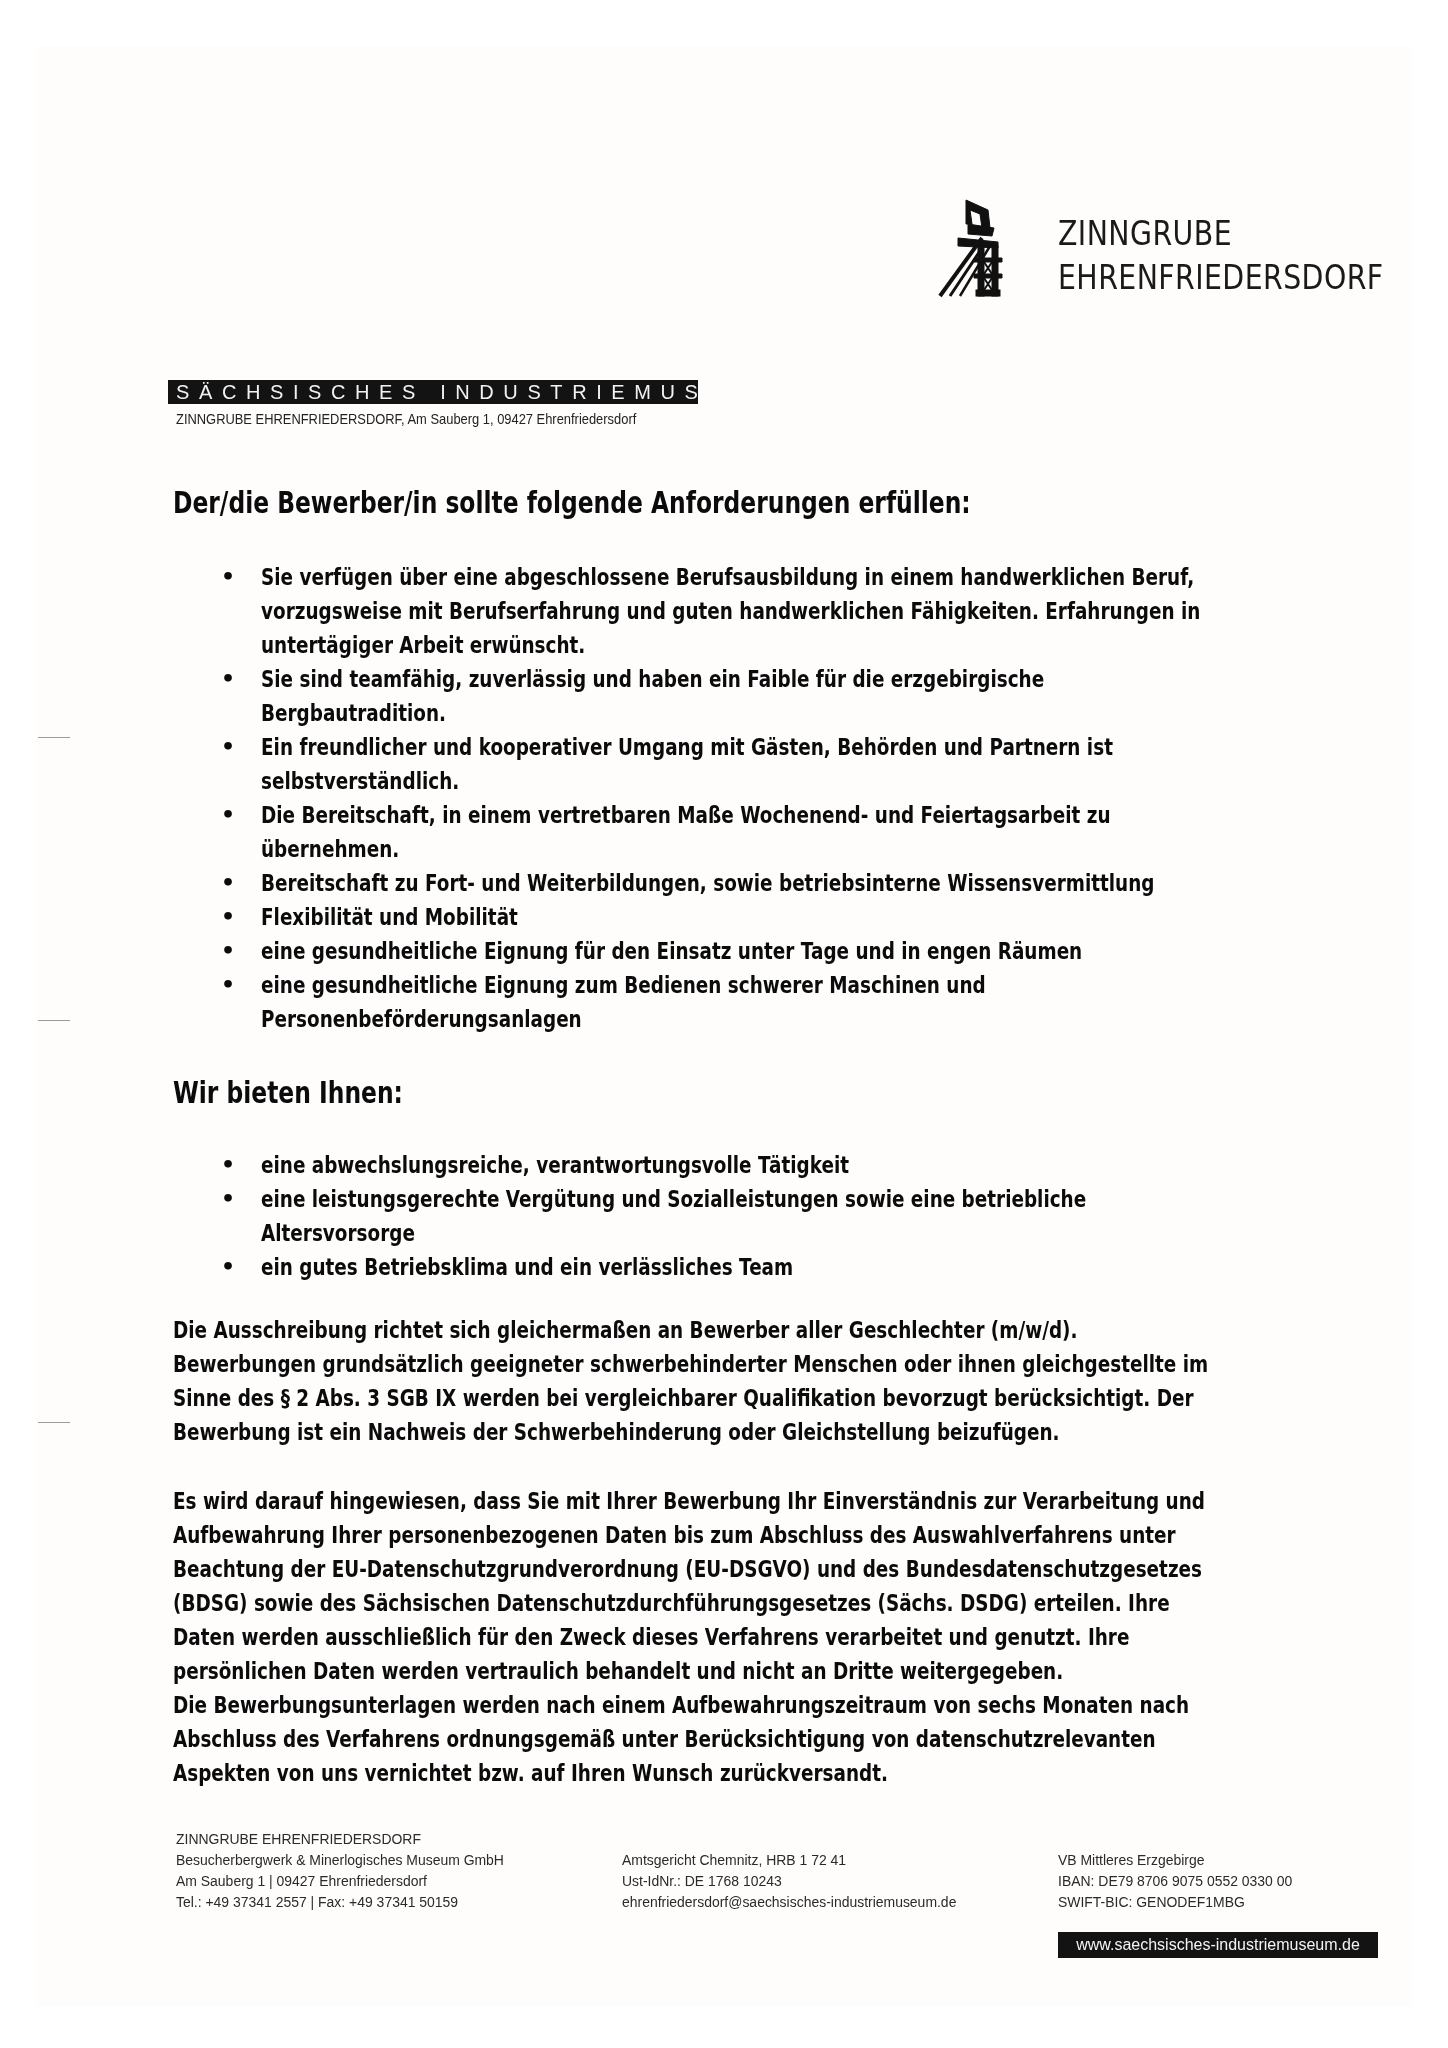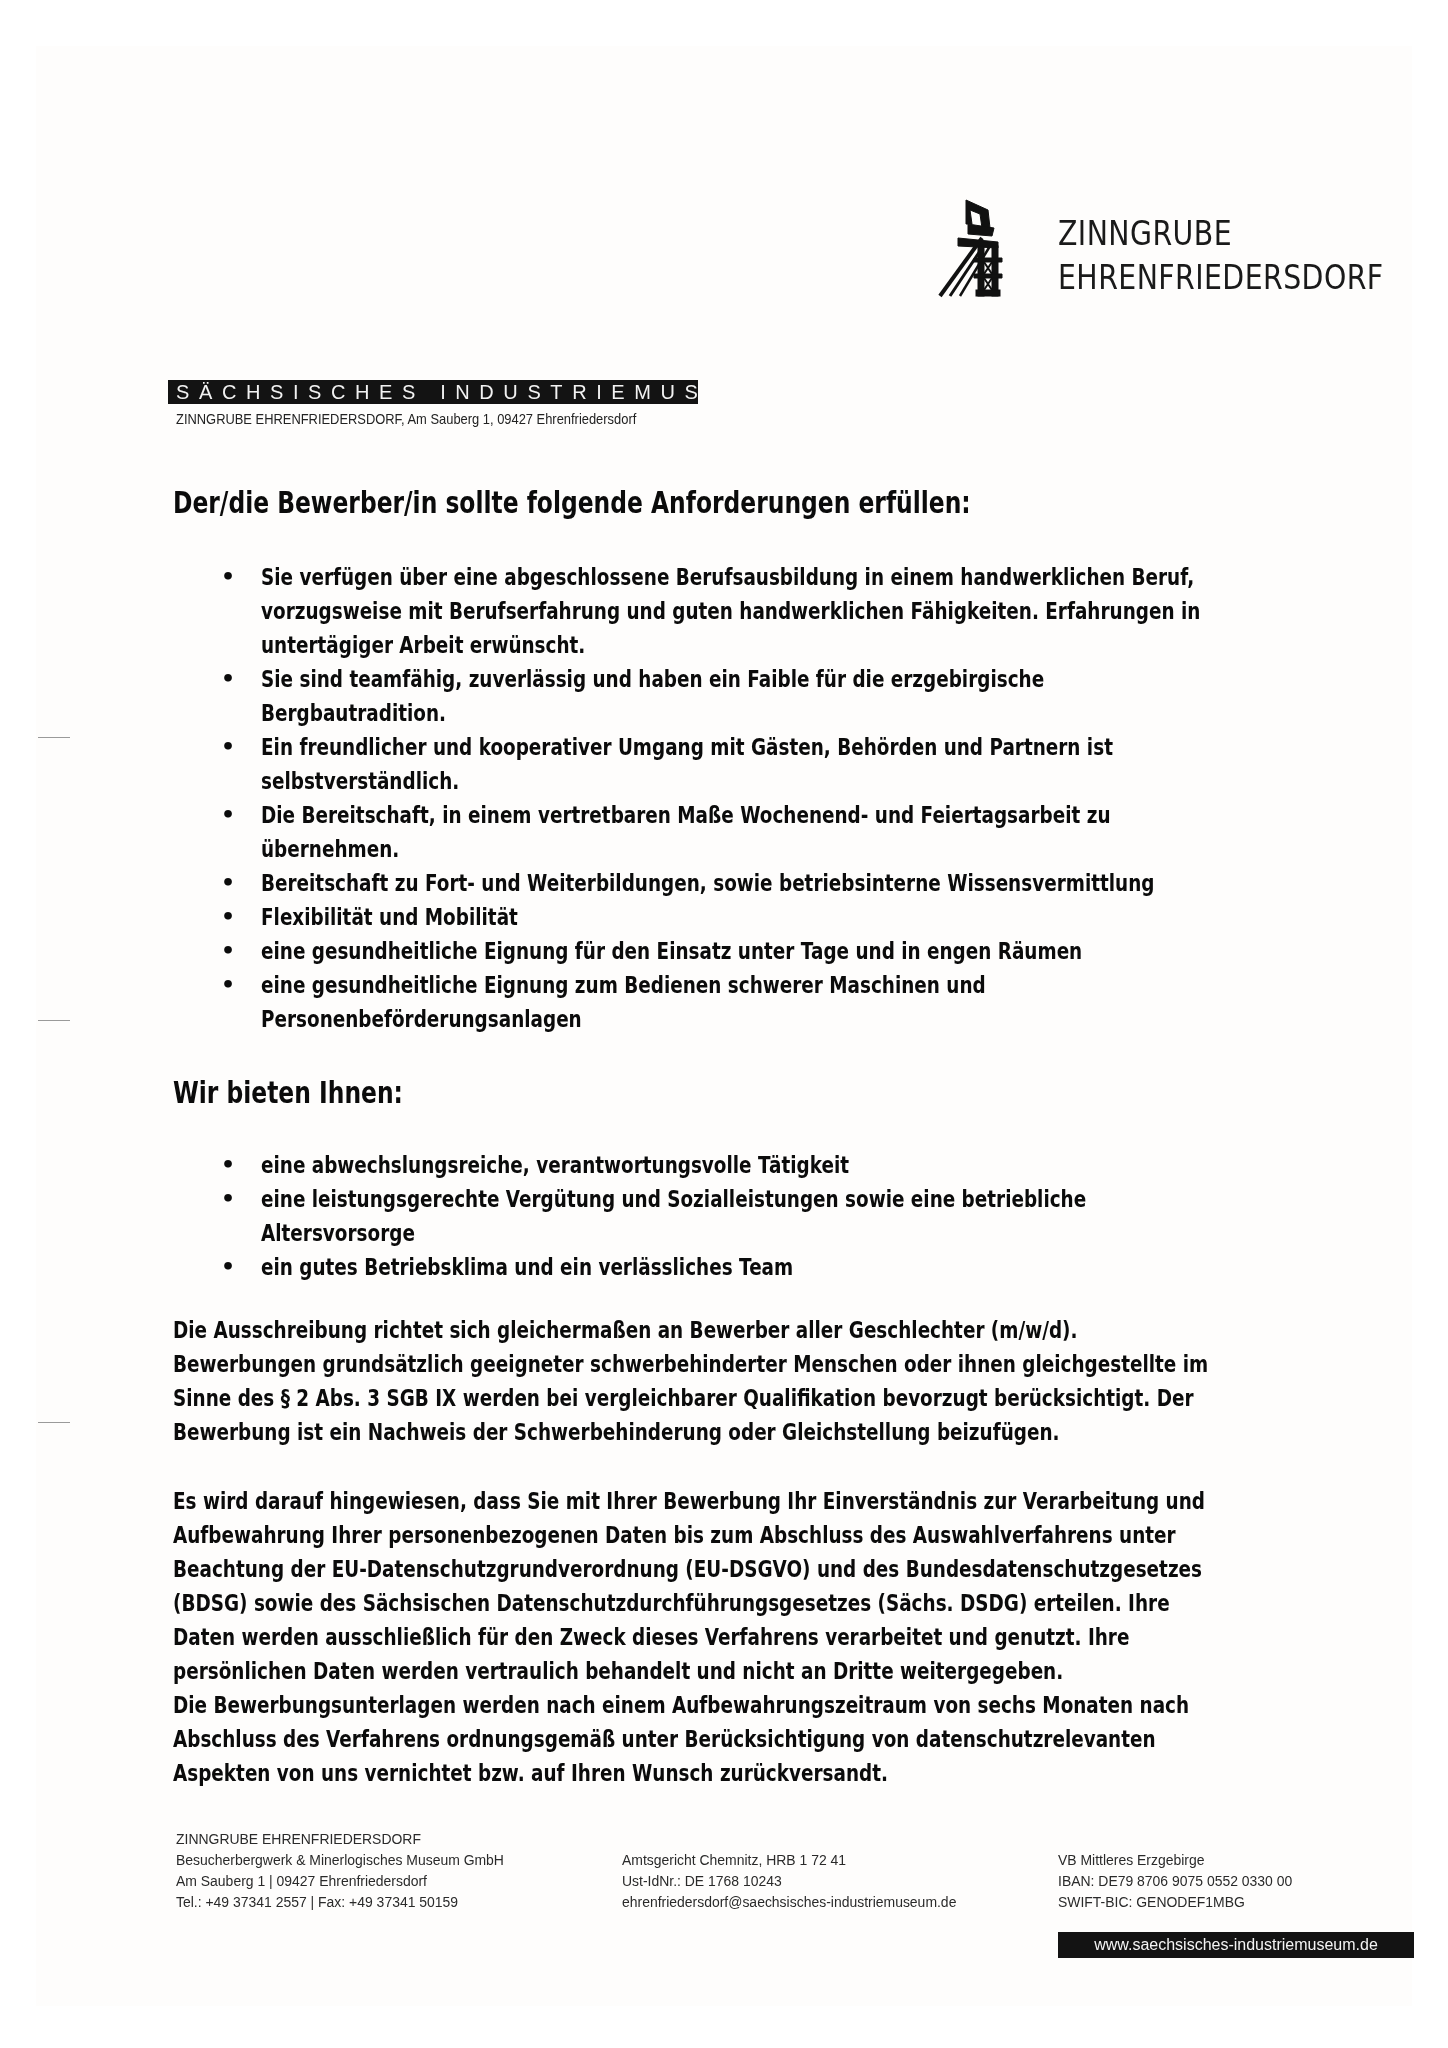--- a/index.html
+++ b/index.html
@@ -26,21 +26,21 @@
              line-height: 34px; color: #0b0b0b; }
   .list li .bullet { position: absolute; left: 48px; top: 0; font-size: 22px; }
   .list li .txt { display: block; margin-left: 88px; white-space: pre-line;
                   transform: scaleX(0.80); transform-origin: left top; width: 1350px; }
   .para { position: absolute; left: 173px; font-family: "DejaVu Sans", sans-serif; font-weight: bold;
           font-size: 23px; line-height: 34px; color: #0b0b0b; white-space: pre-line;
           transform: scaleX(0.80); transform-origin: left top; width: 1400px; }
 
   .foot { position: absolute; font-size: 15.5px; line-height: 21px; color: #2a2a2a; white-space: pre-line;
           transform: scaleX(0.9); transform-origin: left top; }
-  .url-bar { position: absolute; left: 1058px; top: 1932px; width: 356px; height: 26px; background: #131313;
+  .url-bar { position: absolute; left: 1058px; top: 1932px; width: 320px; height: 26px; background: #131313;
              color: #f4f4f4; font-size: 16px; line-height: 26px; text-align: center; white-space: nowrap; }
 </style>
 </head>
 <body>
 
 <div class="page"></div>
 
 <div class="fold" style="top:737px"></div>
 <div class="fold" style="top:1020px"></div>
 <div class="fold" style="top:1422px"></div>

